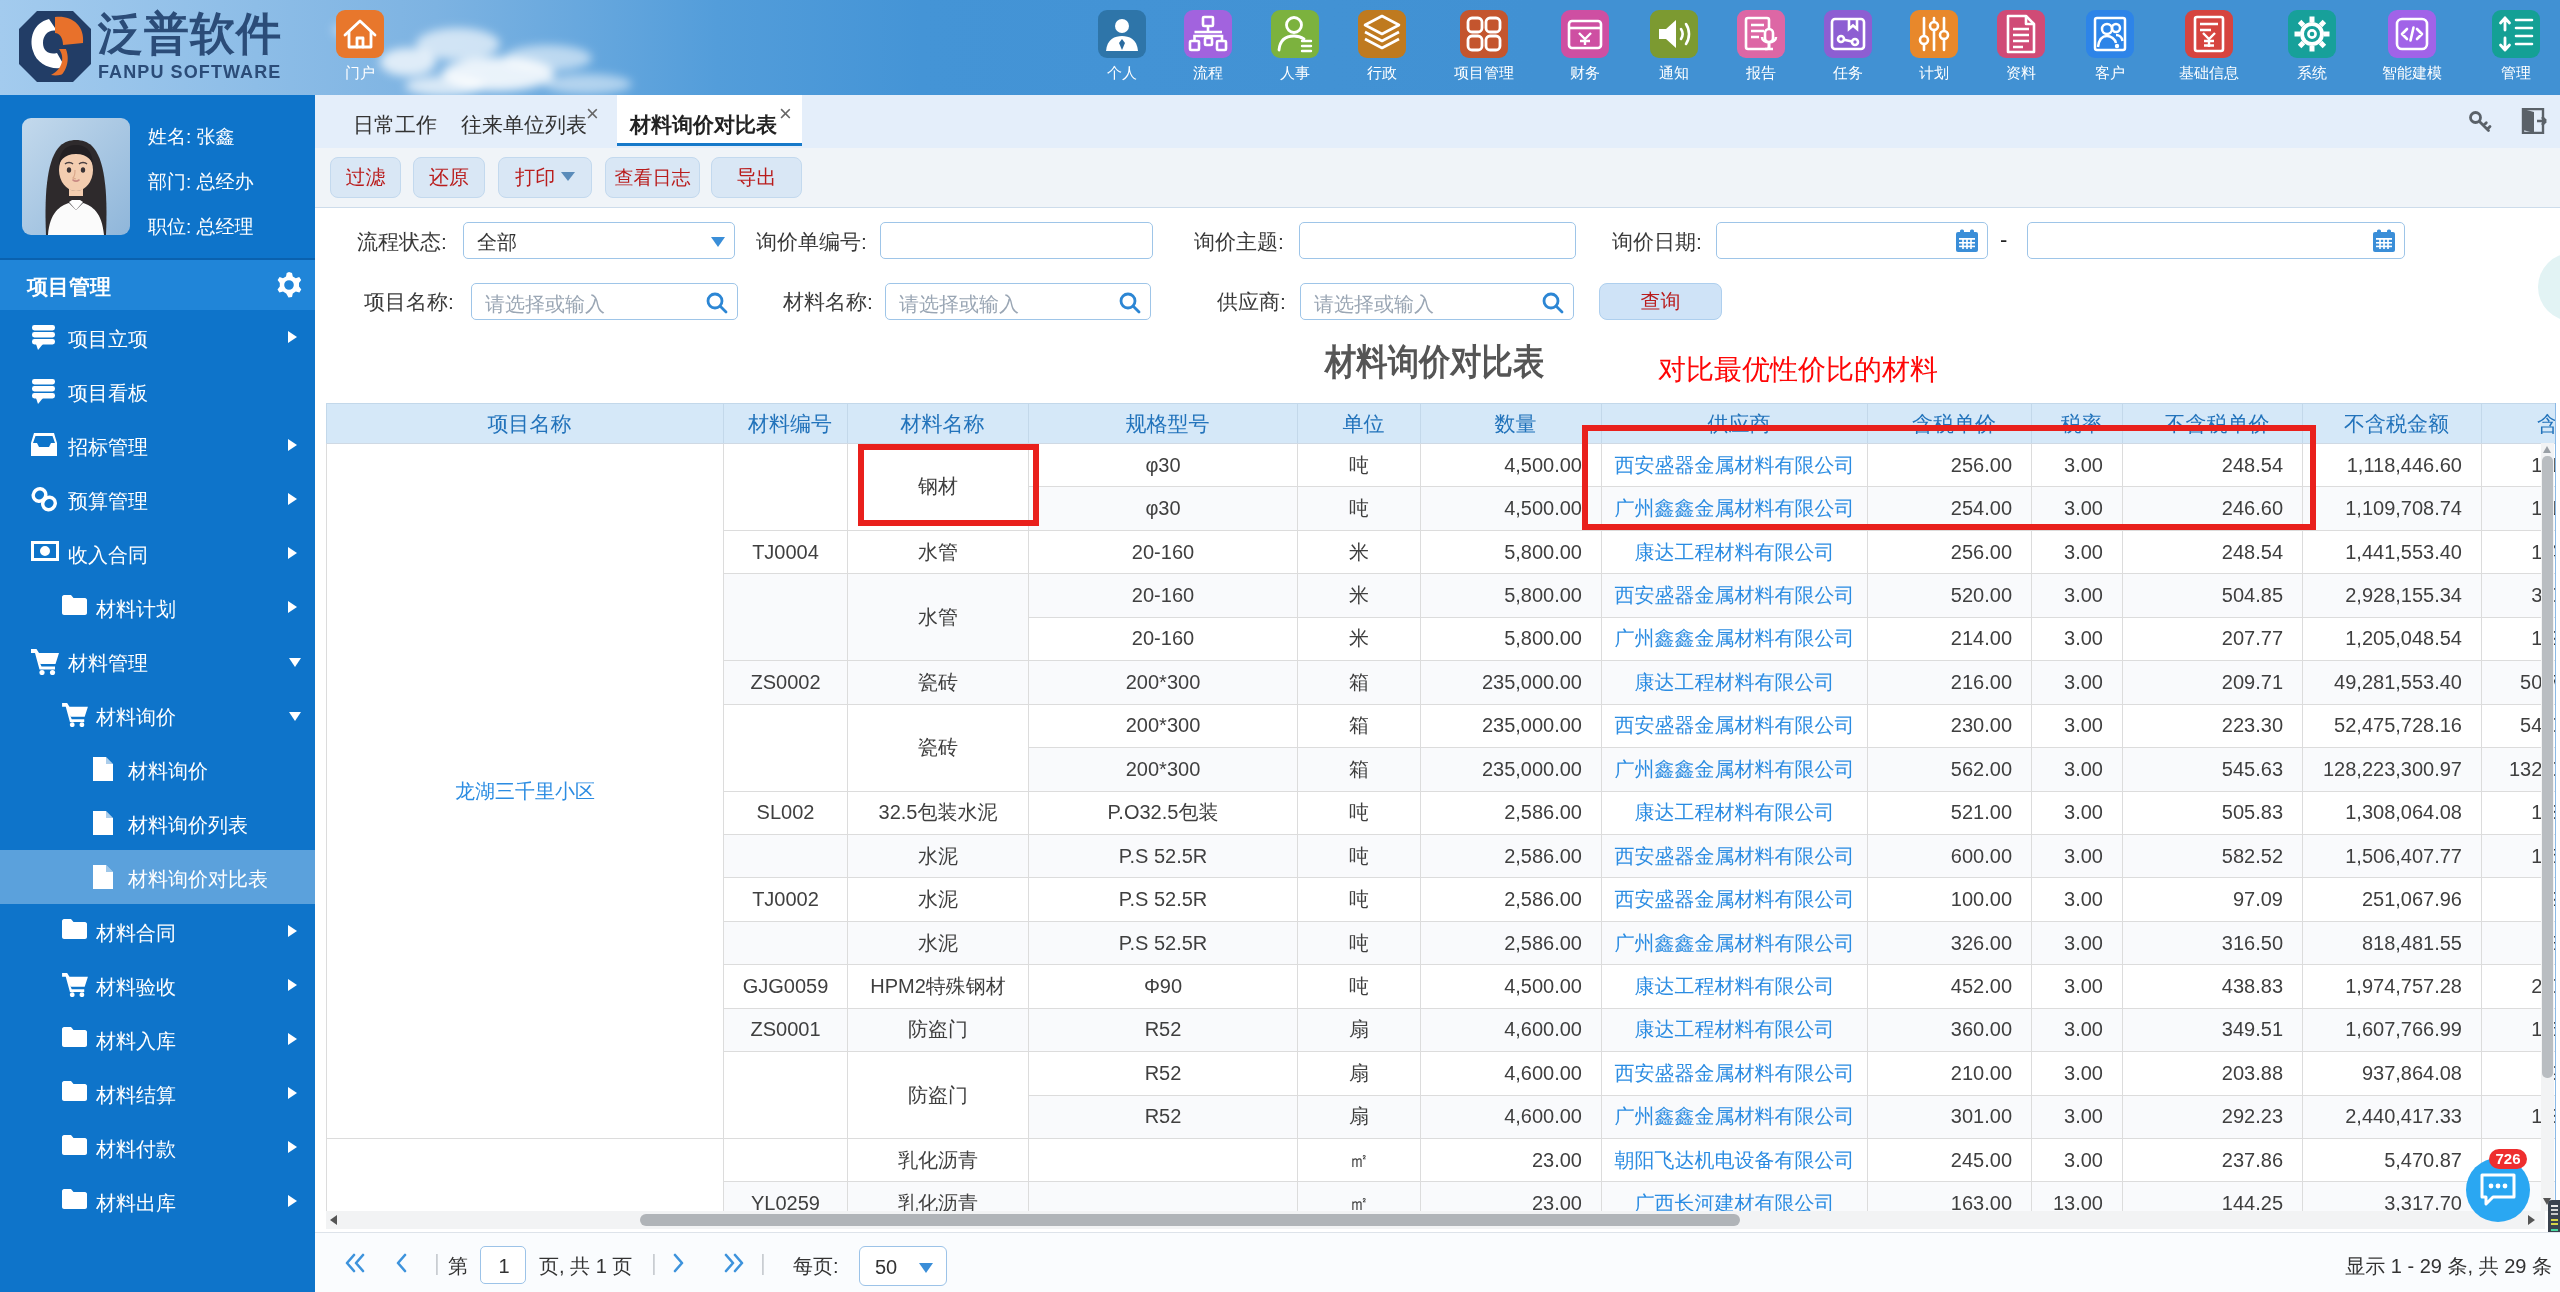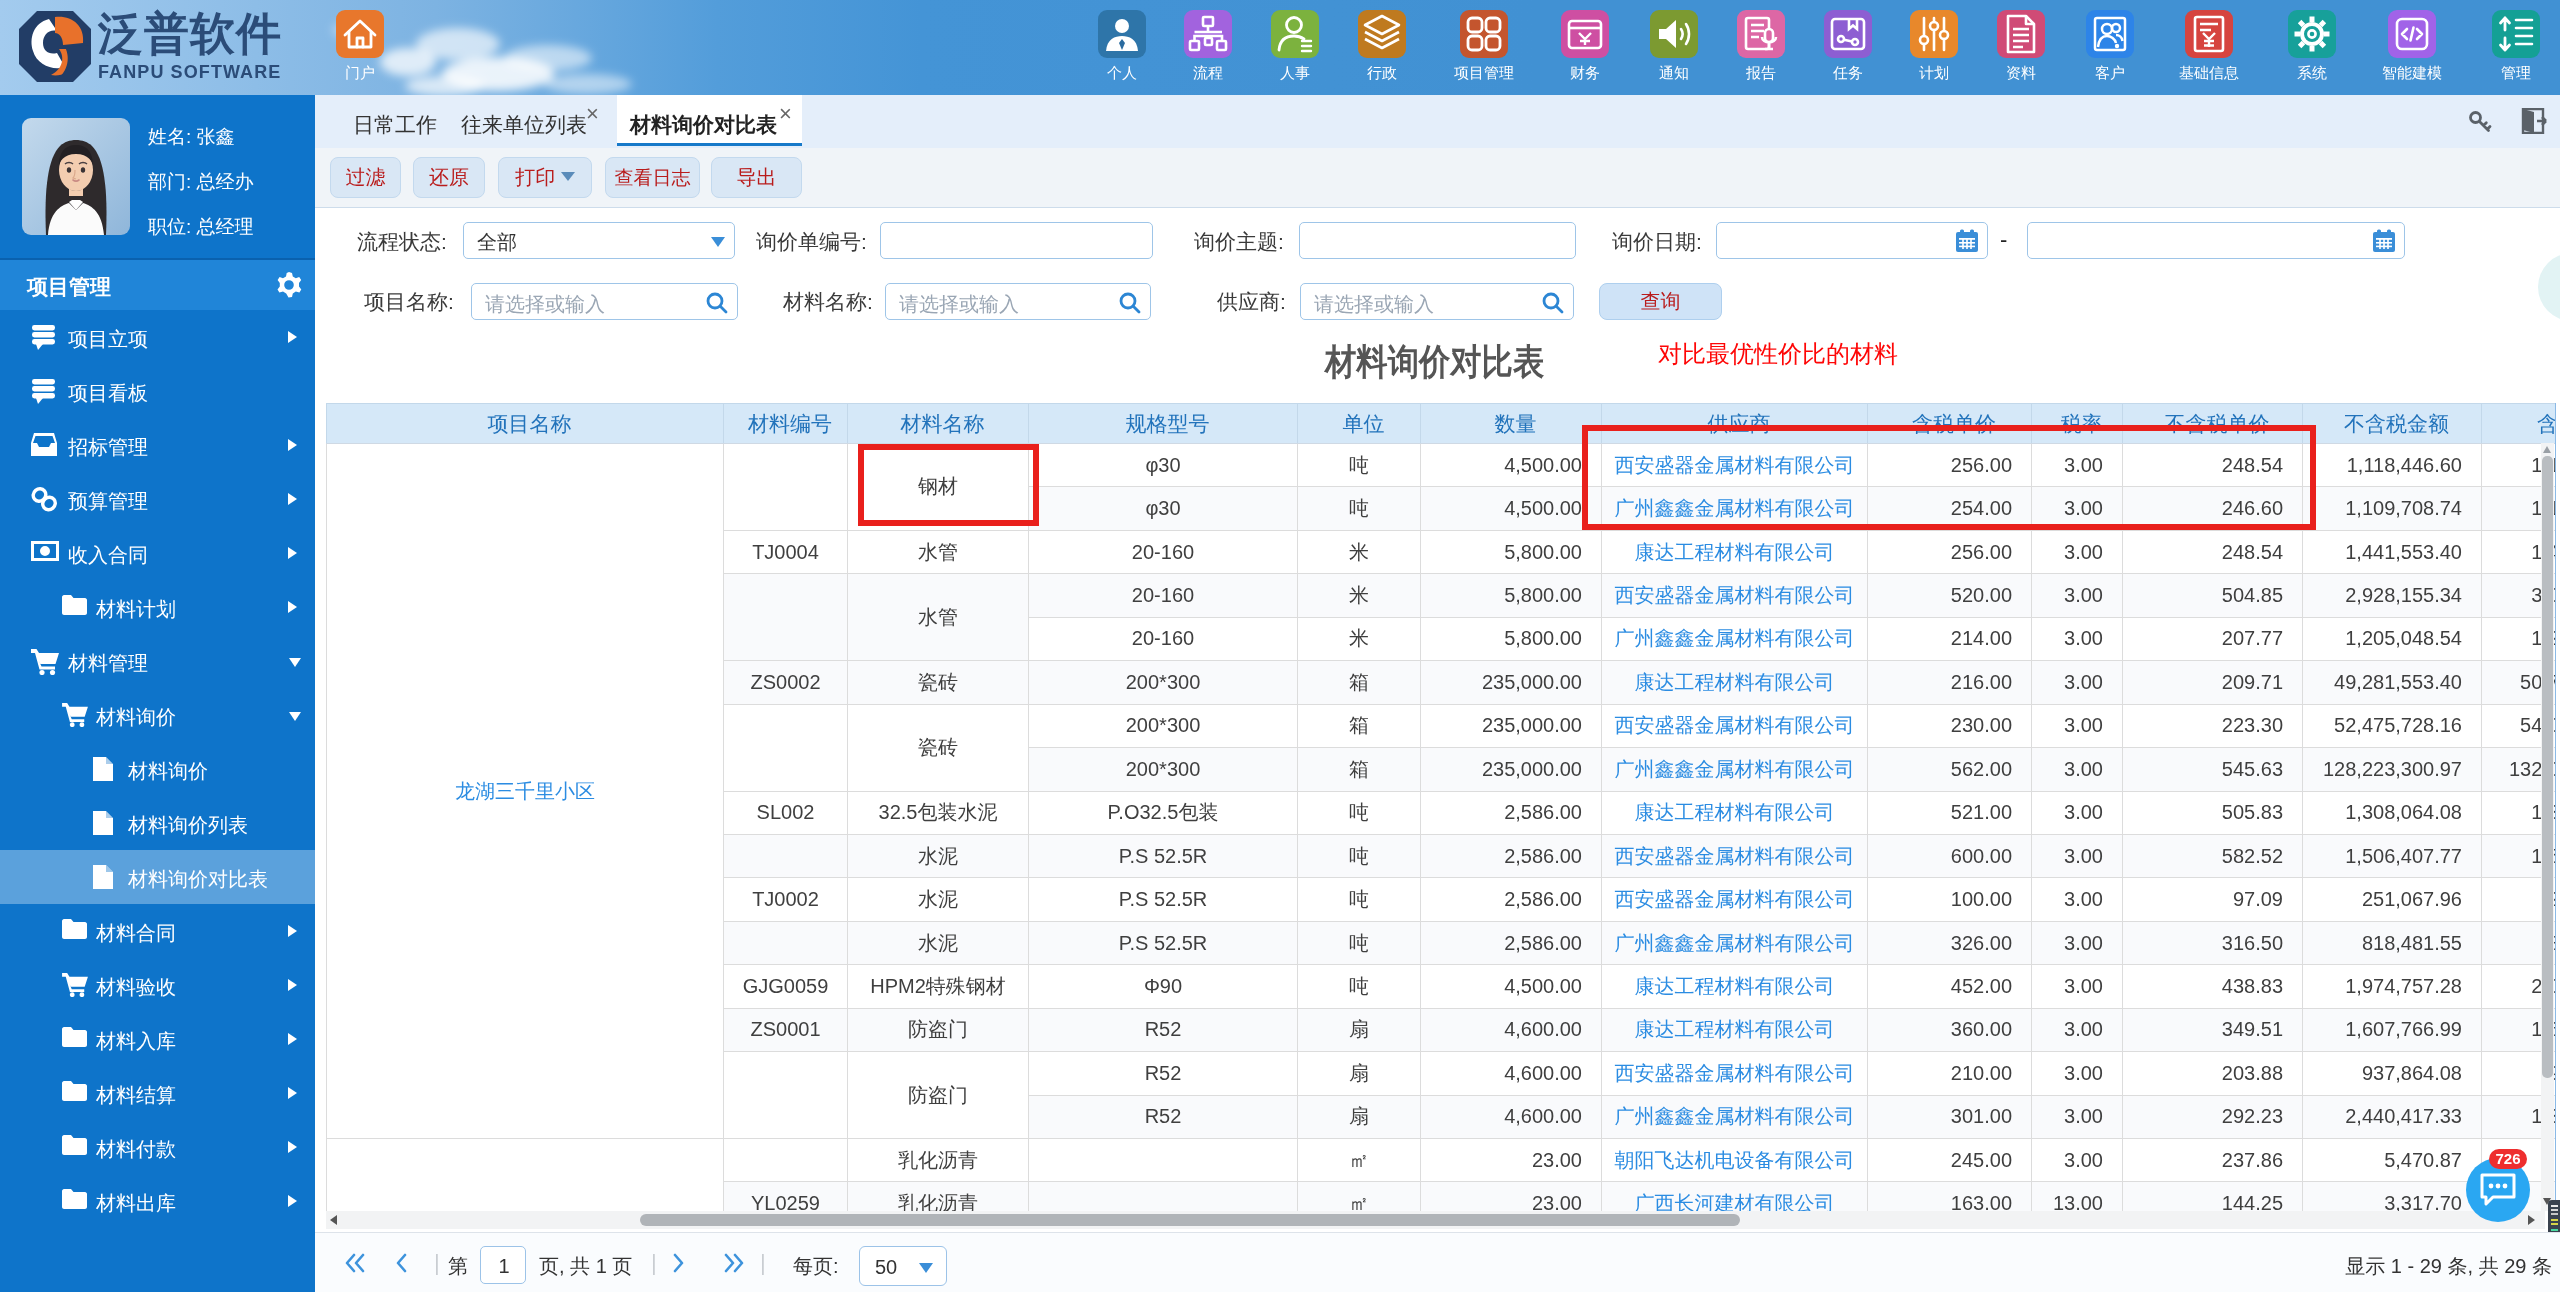--- a/index.html
+++ b/index.html
@@ -592,21 +592,21 @@
           <g fill="none" stroke="#2c86d4" stroke-width="2.8" stroke-linecap="round">
             <circle cx="10" cy="10" r="7"></circle>
             <path d="M15.5 15.5 L21 21"></path>
           </g>
         </svg>
 </div>
 <div class="tbtn" style="left:1599px;top:283px;width:123px;height:37px;line-height:35px;background:#cfe3f7;border-color:#aecfee">查询</div>
 </div>
 <div id="content">
 <div class="abs" style="left:1325px;top:338px;font-size:36px;font-weight:bold;color:#555;white-space:nowrap;transform:scaleX(0.87);transform-origin:left top">材料询价对比表</div>
-<div class="abs" style="left:1658px;top:338px;font-size:24px;color:#fe0606;white-space:nowrap">对比最优性价比的材料</div>
+<div class="abs" style="left:1658px;top:351px;font-size:28px;color:#fe0606;white-space:nowrap">对比最优性价比的材料</div>
 <div id="tablewrap">
 <table class="grid">
 <colgroup>
             <col style="width:397px">
             <col style="width:124px">
             <col style="width:181px">
             <col style="width:269px">
             <col style="width:123px">
             <col style="width:181px">
             <col style="width:266px">

